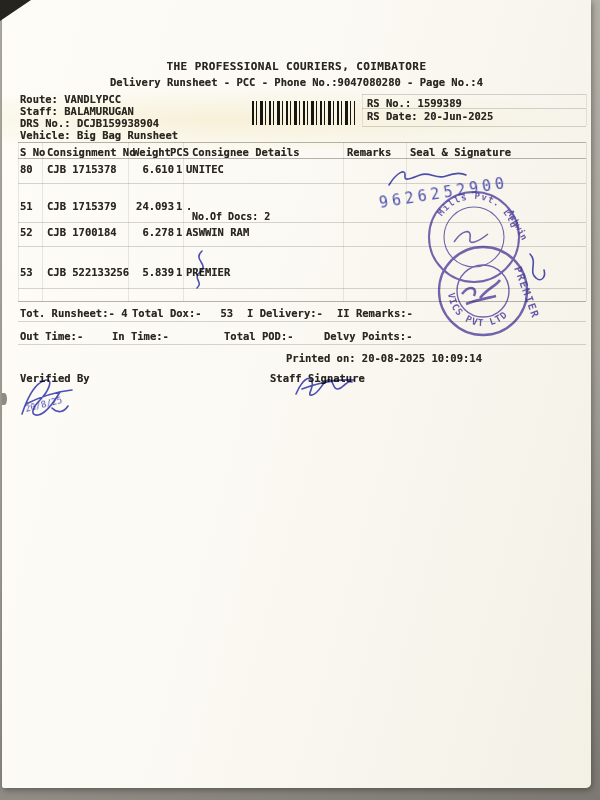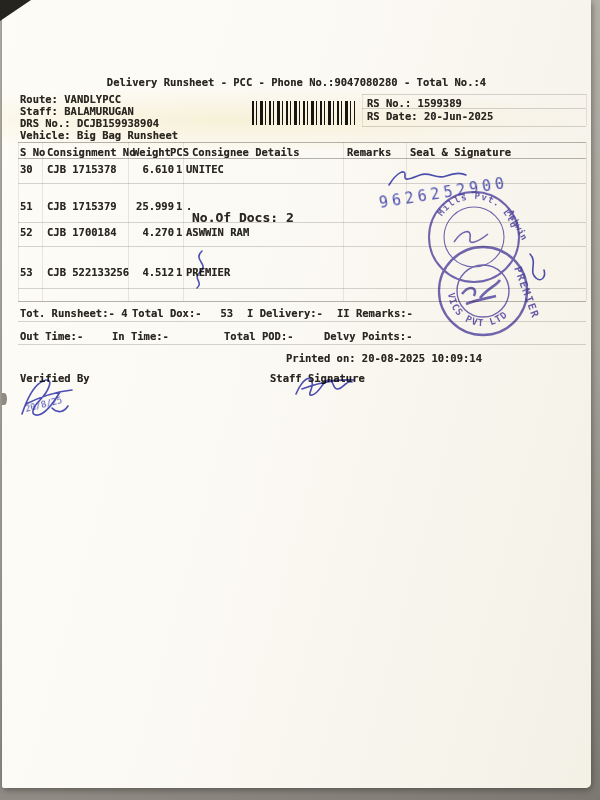--- a/index.html
+++ b/index.html
@@ -13,42 +13,43 @@
   .tint{position:absolute;left:0;top:88px;width:100%;height:64px;
         background:radial-gradient(ellipse at 38% 50%, rgba(238,222,158,.32), rgba(238,222,158,0) 72%);}
   .corner{position:absolute;left:0;top:0;width:0;height:0;
         border-top:21px solid #26241f;border-right:31px solid transparent;}
   .nick{position:absolute;left:0;top:393px;width:5px;height:12px;background:#8f8b83;border-radius:0 60% 60% 0;}
   .t{position:absolute;white-space:pre;font-size:10.5px;line-height:1.15;font-weight:bold;
      color:#2a2620;text-shadow:0 0 .5px rgba(42,38,32,.5);}
   .title{left:0;right:0;text-align:center;font-size:11px;letter-spacing:.4px}
   .sub{left:0;right:0;text-align:center;font-size:10.5px}
   .hd{font-size:9.5px}
-  .small{font-size:13px}
+  .small{font-size:10px}
   .hline{position:absolute;height:1px;background:#6f6a60;opacity:.5}
   .faint{opacity:.28}
   .vline{position:absolute;width:1px;background:#6f6a60;opacity:.15}
   .barcode{position:absolute;left:250px;top:101px;width:103px;height:24px;
      background:repeating-linear-gradient(90deg,#17150f 0 2px,transparent 2px 4px,#17150f 4px 5px,
        transparent 5px 8px,#17150f 8px 11px,transparent 11px 13px,#17150f 13px 14px,transparent 14px 17px);}
   .row{position:absolute;left:0;width:100%;height:13px;font-size:10.5px;font-weight:bold;
        color:#2a2620;text-shadow:0 0 .5px rgba(42,38,32,.5);}
   .row span{position:absolute;white-space:pre}
   .c-sno{left:18px}.c-con{left:45px}.c-wt{left:128px;width:44px;text-align:right}
   .c-pcs{left:174px}.c-cons{left:184px}
   .ink{position:absolute;left:0;top:0;mix-blend-mode:multiply;pointer-events:none}
 </style>
 </head>
 <body>
 
 <div class="scan">
   <div class="paper">
     <div class="tint"></div>
 
-    <div class="t sub" style="top:76px">Delivery Runsheet - PCC - Phone No.:9047080280 - Total No.:4</div>
+    <div class="t title" style="top:61px">THE PROFESSIONAL COURIERS, COIMBATORE</div>
+    <div class="t sub" style="top:76px">Delivery Runsheet - PCC - Phone No.:9047080280 - Page No.:4</div>
 
     <div class="t" style="left:18px;top:93px">Route: VANDLYPCC</div>
     <div class="t" style="left:18px;top:105px">Staff: BALAMURUGAN</div>
     <div class="t" style="left:18px;top:117px">DRS No.: DCJB159938904</div>
     <div class="t" style="left:18px;top:129px">Vehicle: Big Bag Runsheet</div>
 
     <div class="barcode"></div>
 
     <div class="t" style="left:365px;top:97px">RS No.: 1599389</div>
     <div class="t" style="left:365px;top:110px">RS Date: 20-Jun-2025</div>
@@ -72,51 +73,51 @@
 
     <div class="vline" style="left:16px;top:142px;height:159px"></div>
     <div class="vline" style="left:40px;top:142px;height:159px"></div>
     <div class="vline" style="left:126px;top:142px;height:159px"></div>
     <div class="vline" style="left:181px;top:142px;height:159px"></div>
     <div class="vline" style="left:341px;top:142px;height:159px"></div>
     <div class="vline" style="left:404px;top:142px;height:159px"></div>
     <div class="vline" style="left:584px;top:142px;height:159px"></div>
 
     <div class="row" style="top:163px">
-      <span class="c-sno">30</span>
+      <span class="c-sno">80</span>
       <span class="c-con">CJB 1715378</span>
       <span class="c-wt">6.610</span>
       <span class="c-pcs">1</span>
       <span class="c-cons">UNITEC</span>
     </div>
     <div class="hline faint" style="left:16px;top:183px;width:568px"></div>
 
     <div class="row" style="top:200px">
       <span class="c-sno">51</span>
       <span class="c-con">CJB 1715379</span>
-      <span class="c-wt">25.999</span>
+      <span class="c-wt">24.093</span>
       <span class="c-pcs">1</span>
       <span class="c-cons">.</span>
     </div>
     <div class="t small" style="left:190px;top:211px">No.Of Docs: 2</div>
     <div class="hline faint" style="left:16px;top:222px;width:568px"></div>
 
     <div class="row" style="top:226px">
       <span class="c-sno">52</span>
       <span class="c-con">CJB 1700184</span>
-      <span class="c-wt">4.270</span>
+      <span class="c-wt">6.278</span>
       <span class="c-pcs">1</span>
       <span class="c-cons">ASWWIN RAM</span>
     </div>
     <div class="hline faint" style="left:16px;top:246px;width:568px"></div>
 
     <div class="row" style="top:266px">
       <span class="c-sno">53</span>
       <span class="c-con">CJB 522133256</span>
-      <span class="c-wt">4.512</span>
+      <span class="c-wt">5.839</span>
       <span class="c-pcs">1</span>
       <span class="c-cons">PREMIER</span>
     </div>
     <div class="hline faint" style="left:16px;top:288px;width:568px"></div>
 
     <div class="hline" style="left:16px;top:301px;width:568px"></div>
 
     <div class="t" style="left:18px;top:307px">Tot. Runsheet:- 4</div>
     <div class="t" style="left:130px;top:307px">Total Dox:-   53</div>
     <div class="t" style="left:245px;top:307px">I Delivery:-</div>

